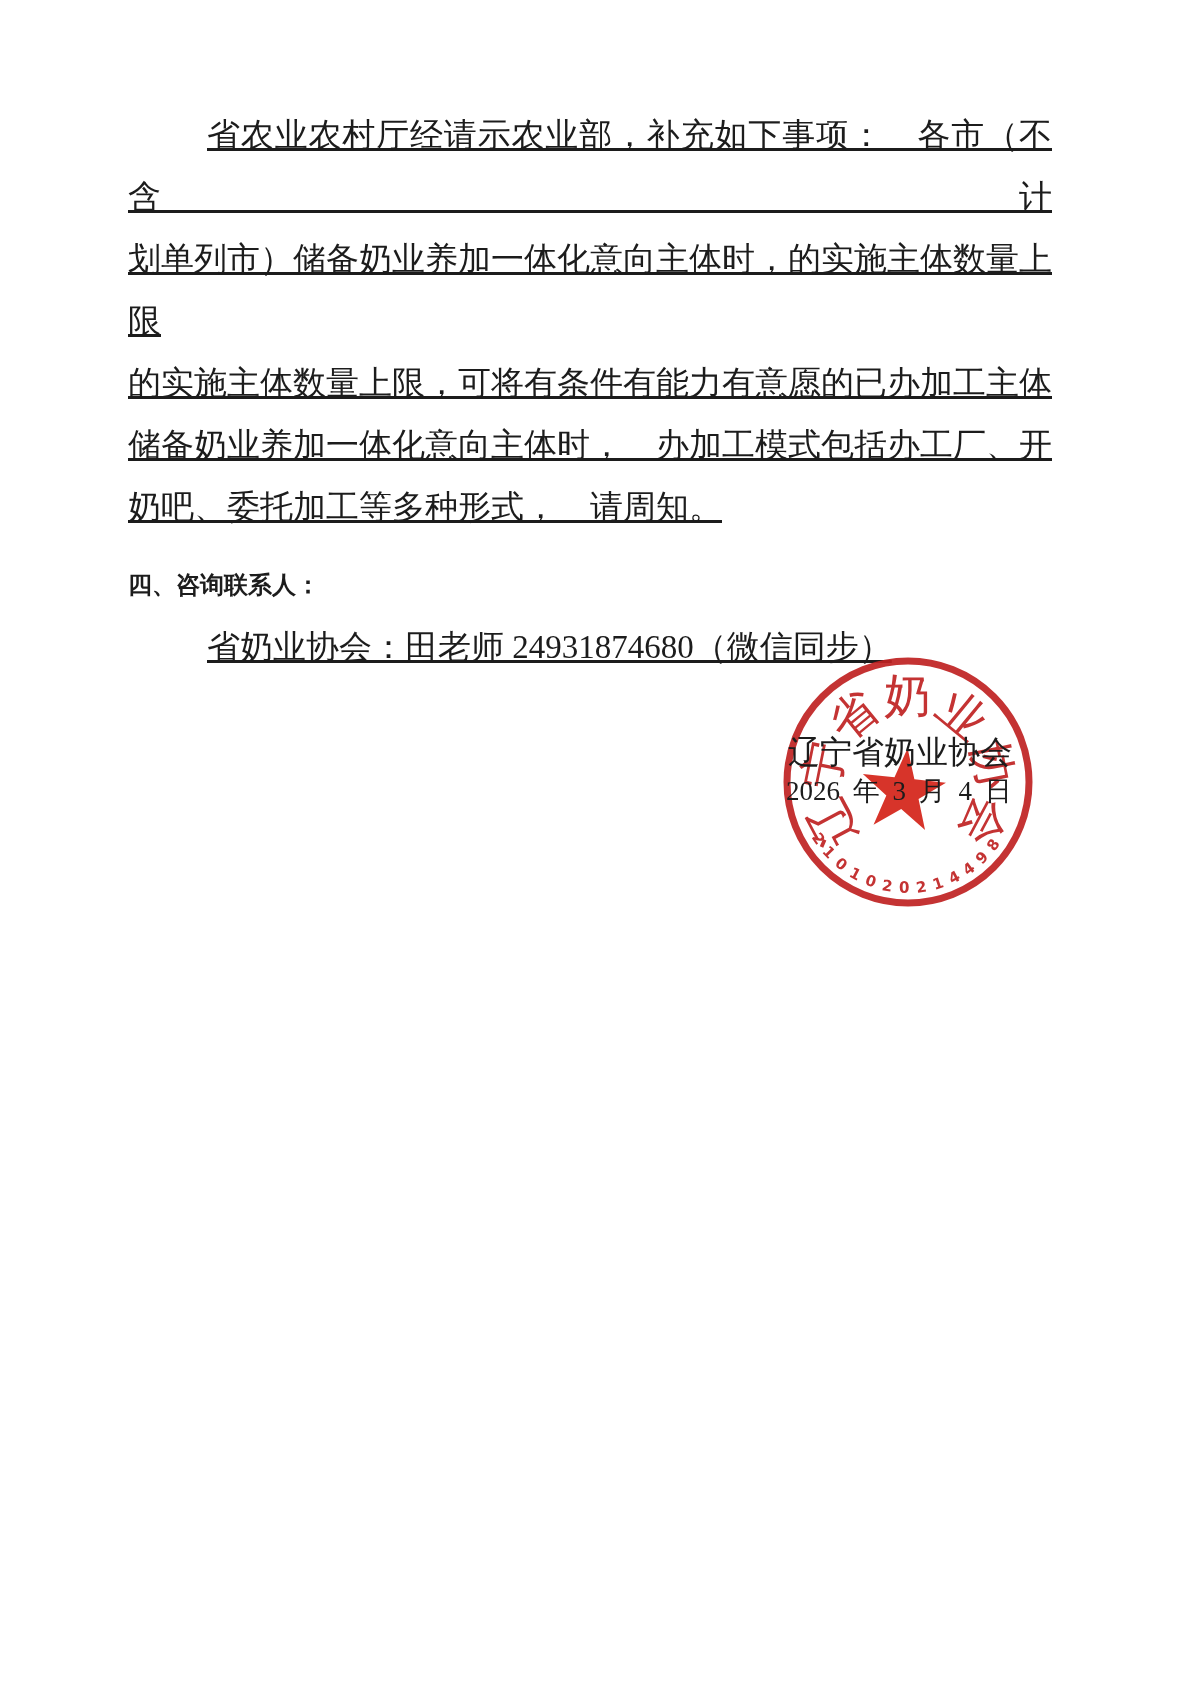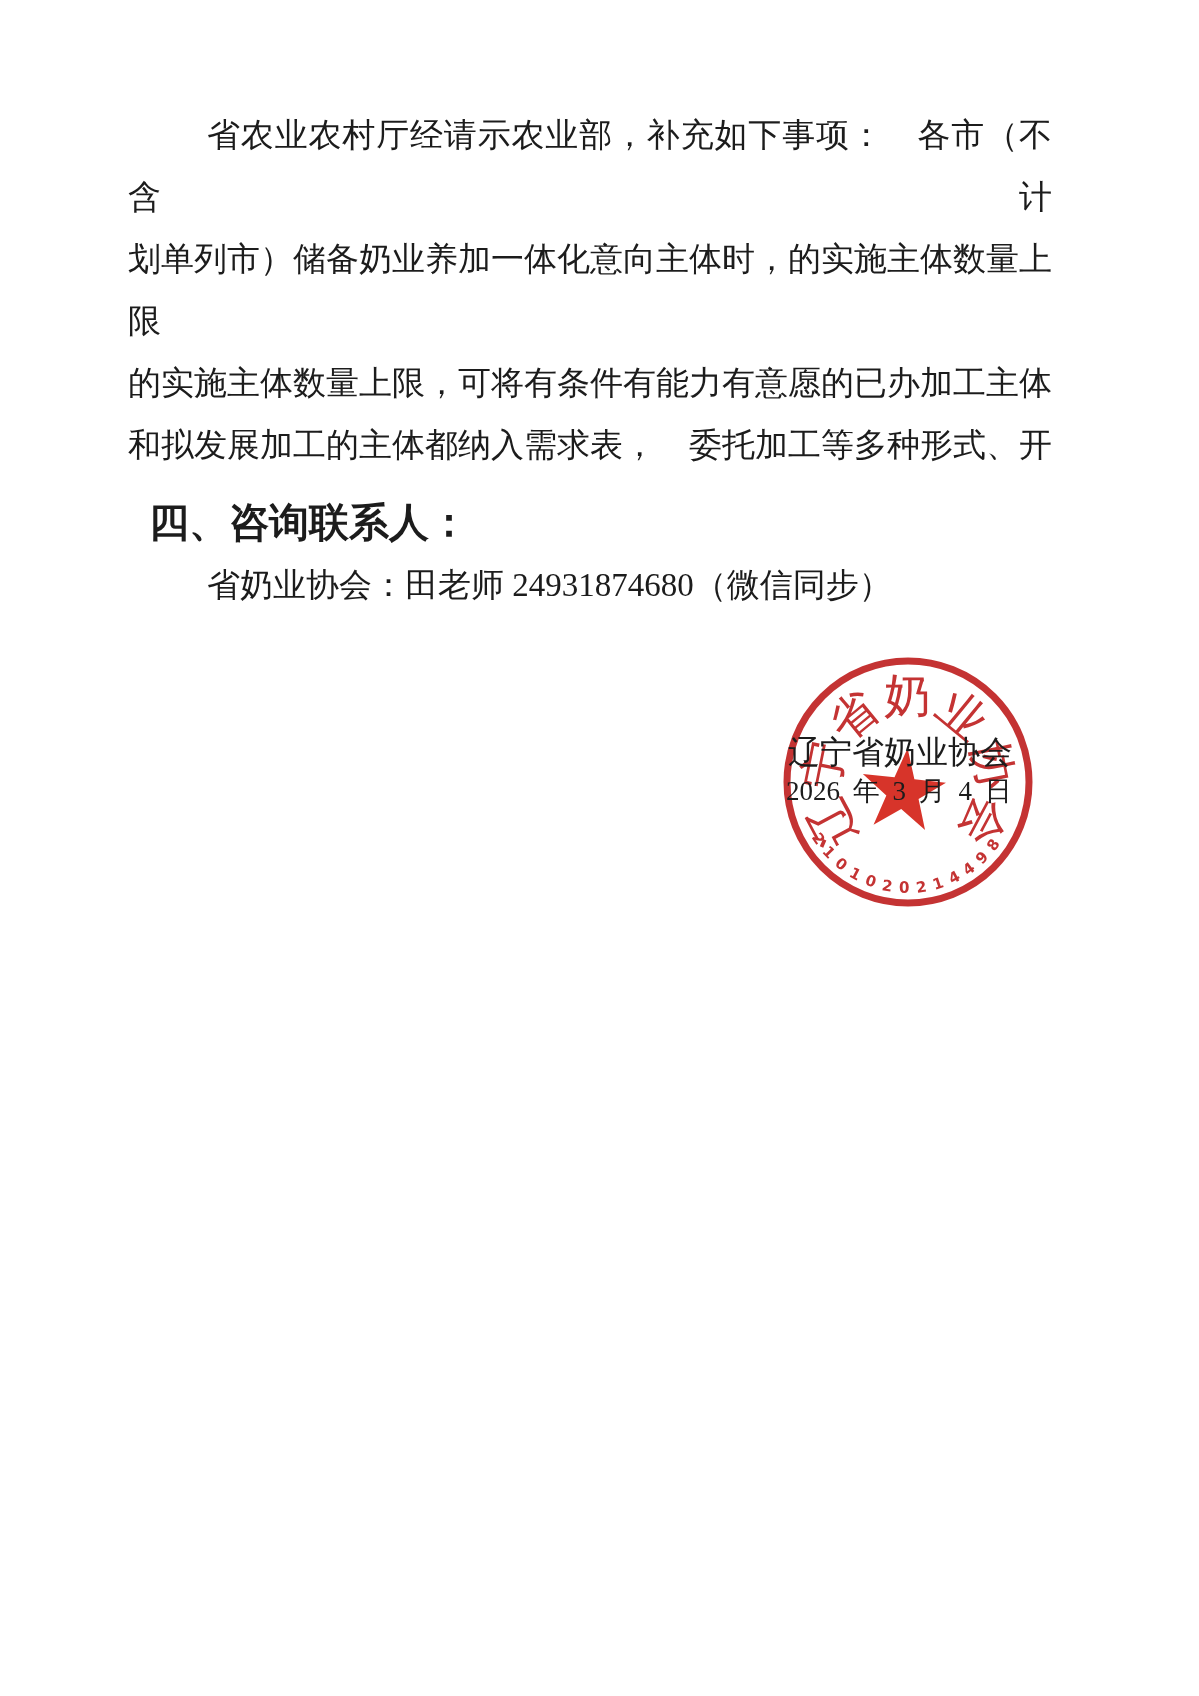--- a/index.html
+++ b/index.html
@@ -13,28 +13,28 @@
   }
   .doc {
     position: absolute;
     left: 128px;
     top: 104px;
     width: 924px;
     font-size: 33px;
     line-height: 62px;
     color: #1c1c1c;
   }
-  .line { white-space: pre-wrap; }
+  .line { white-space: pre-wrap; text-decoration: underline; }
   .line.just { text-align: justify; text-align-last: justify; }
   .indent { text-indent: 79px; }
   .heading {
     font-weight: bold;
     margin-top: 16px;
-    margin-left: 21px;
-    font-size: 40px;
+    margin-left: 0;
+    font-size: 24px;
     line-height: 62px;
   }
   .seal {
     position: absolute;
     left: 778px;
     top: 652px;
     width: 260px;
     height: 260px;
     opacity: 0.92;
   }
@@ -61,21 +61,22 @@
 </style>
 </head>
 <body>
 
 <div class="page">
 
   <div class="doc">
     <div class="line just indent">省农业农村厅经请示农业部，补充如下事项：　各市（不含计</div>
     <div class="line just">划单列市）储备奶业养加一体化意向主体时，的实施主体数量上限</div>
     <div class="line just">的实施主体数量上限，可将有条件有能力有意愿的已办加工主体</div>
-    <div class="line just">和拟发展加工的主体都纳入需求表，　委托加工等多种形式、开</div>
+    <div class="line just">储备奶业养加一体化意向主体时，　办加工模式包括办工厂、开</div>
+    <div class="line">奶吧、委托加工等多种形式，　请周知。</div>
     <div class="heading">四、咨询联系人：</div>
     <div class="line indent">省奶业协会：田老师 24931874680（微信同步）</div>
   </div>
 
   <div class="seal">
     <svg width="260" height="260" viewBox="0 0 260 260">
       <circle cx="130" cy="130" r="121" fill="none" stroke="#bf2222" stroke-width="7"></circle>
       <path id="arcTop" d="M 85 183.6 A 70 70 0 1 1 175 183.6" fill="none"></path>
       <path id="arcBottom" d="M 33.9 185.5 A 111 111 0 0 0 226.1 185.5" fill="none"></path>
       <text class="ring-text" text-anchor="middle">

